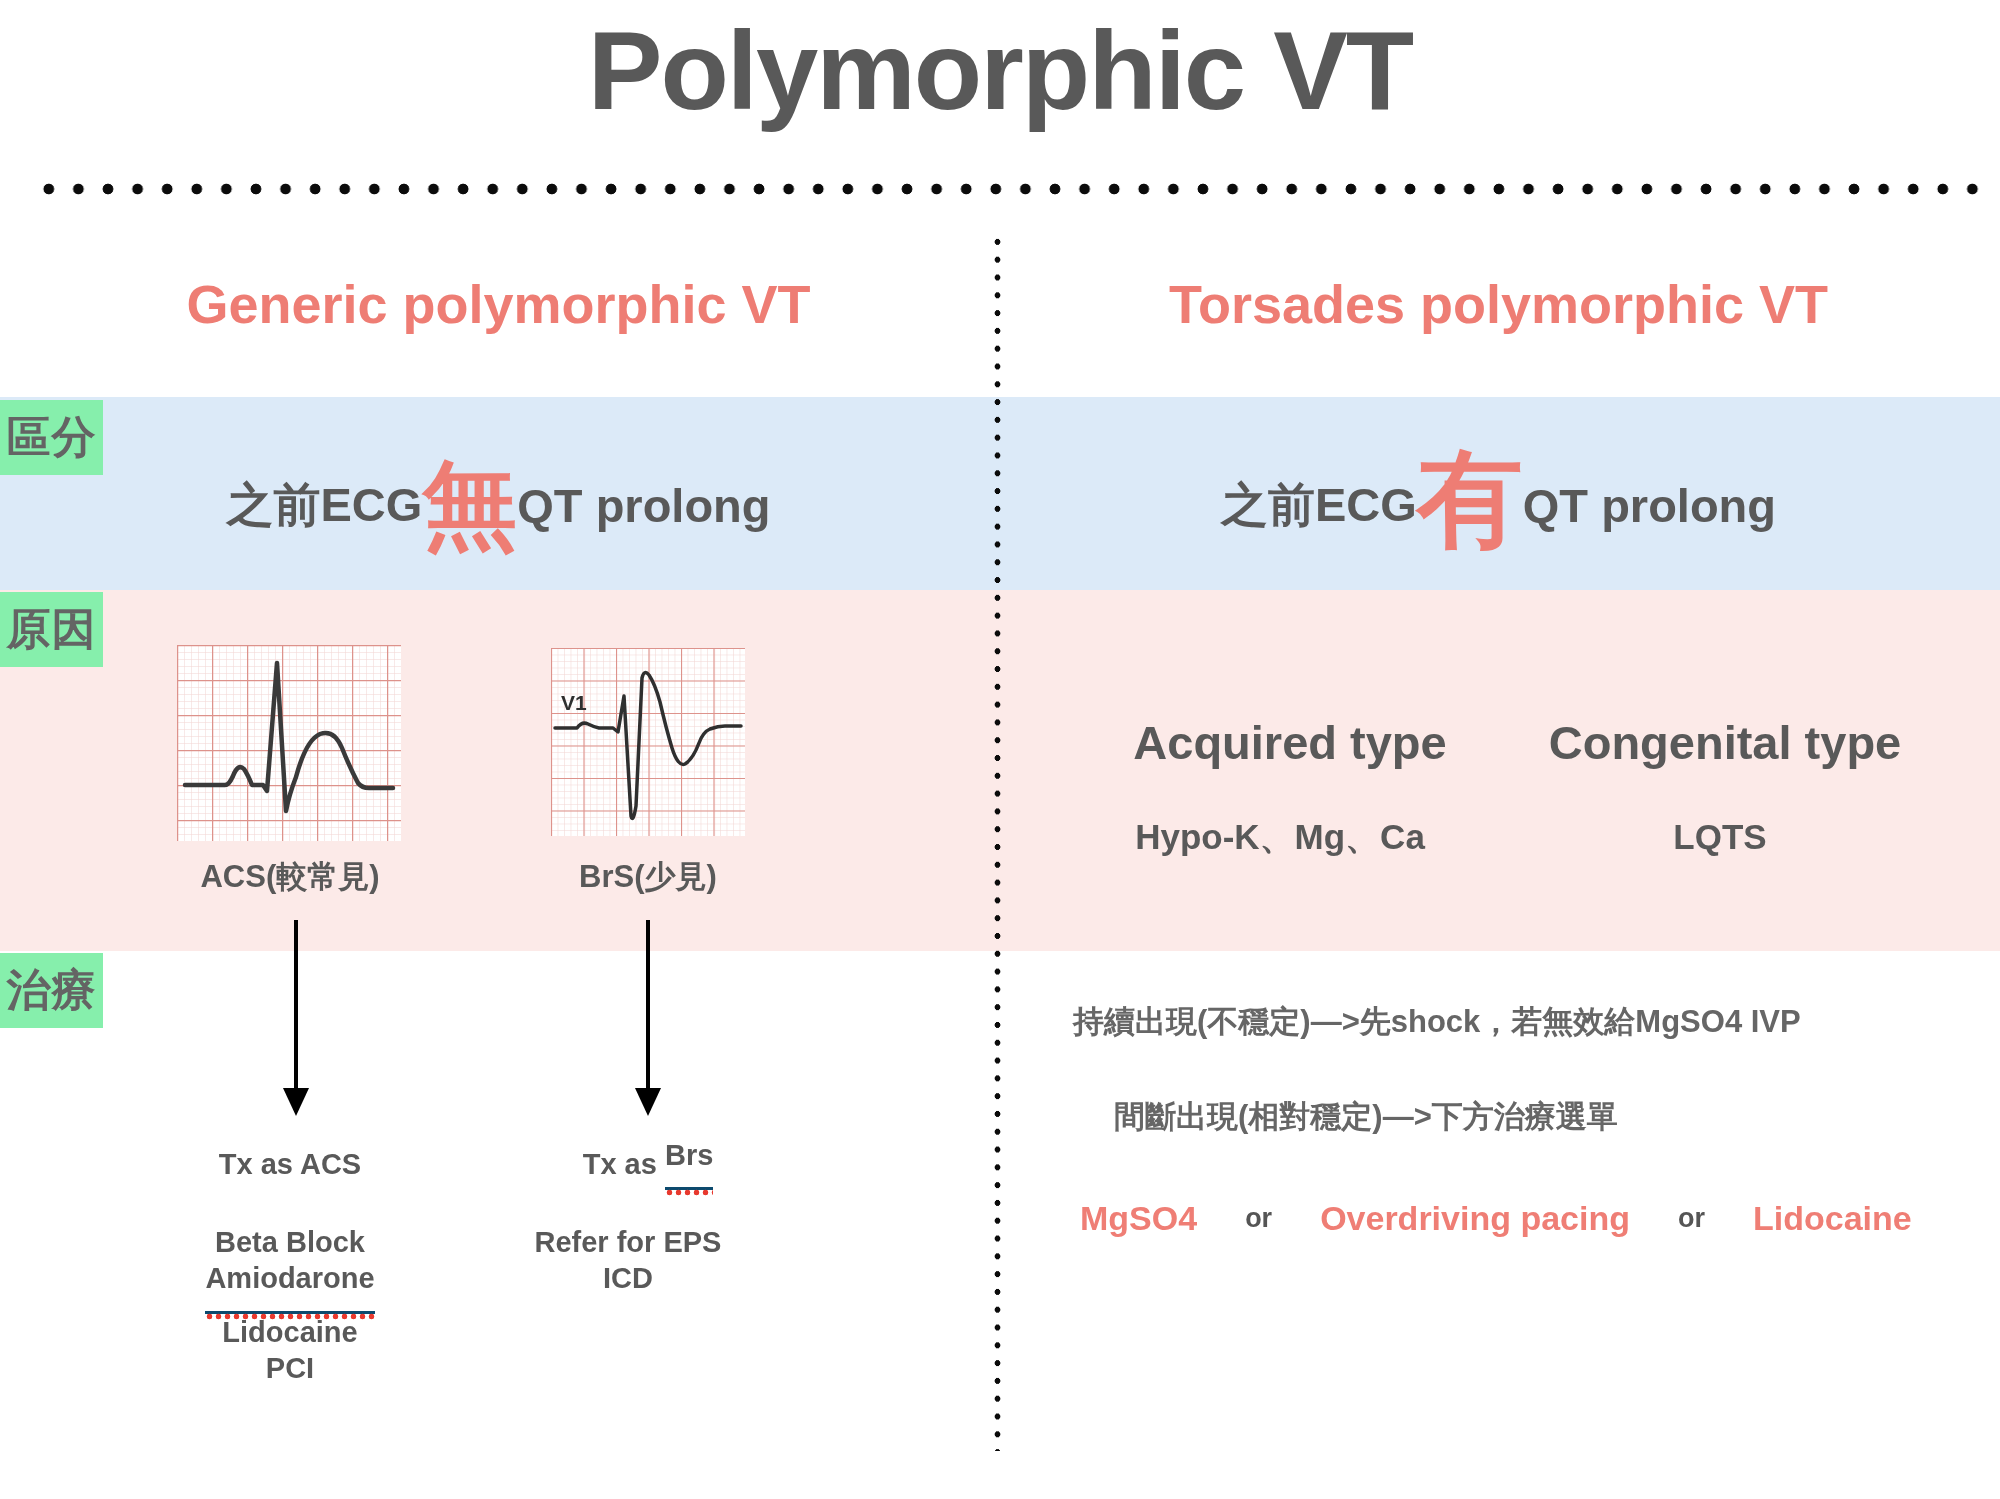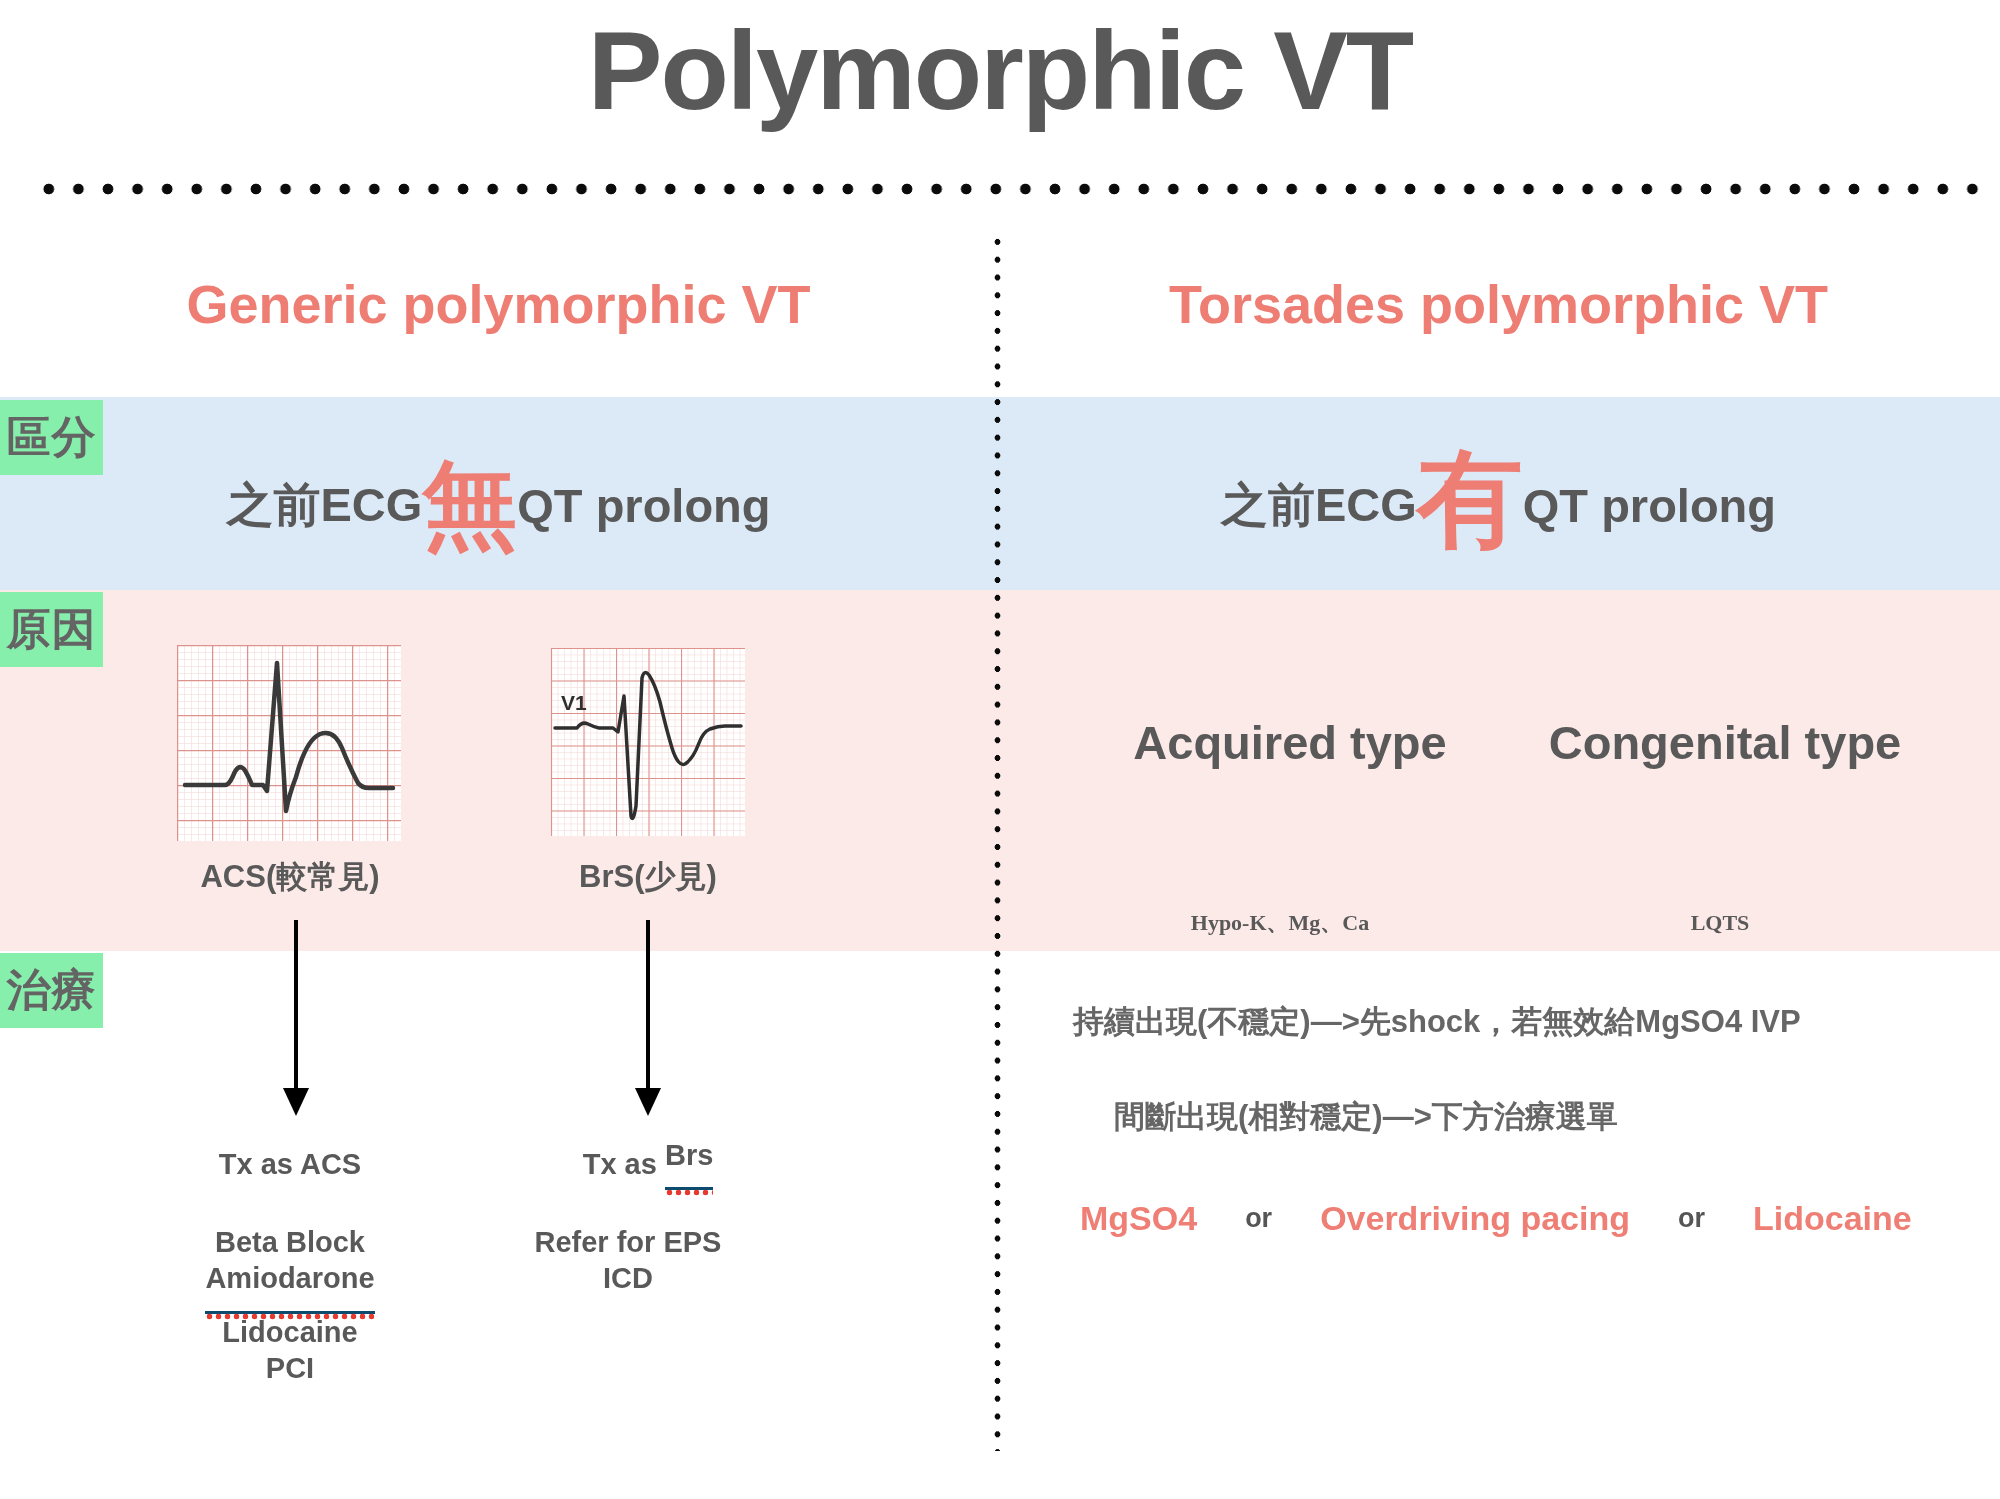--- a/index.html
+++ b/index.html
@@ -43,22 +43,22 @@
   .ecg-1{left:177px;top:645px;width:224px;height:196px;}
   .ecg-2{left:551px;top:648px;width:194px;height:188px;}
   .ecg svg{display:block;width:100%;height:100%;}
   .cause-label{position:absolute;top:858px;height:38px;display:flex;align-items:center;
     justify-content:center;font-size:31px;color:#595959;white-space:nowrap;}
   .cl-1{left:150px;width:280px;} .cl-2{left:508px;width:280px;}
   
   .type-name{position:absolute;top:710px;height:64px;display:flex;align-items:center;
     justify-content:center;font-size:47px;color:#595959;white-space:nowrap;}
   .tn-1{left:1090px;width:400px;} .tn-2{left:1520px;width:410px;}
-  .type-detail{position:absolute;top:904px;height:38px;display:flex;align-items:center;
-    justify-content:center;font-size:22px;color:#595959;white-space:nowrap;font-family:Liberation Serif, serif;}
+  .type-detail{position:absolute;top:818px;height:38px;display:flex;align-items:center;
+    justify-content:center;font-size:35px;color:#595959;white-space:nowrap;}
   .td-1{left:1090px;width:380px;} .td-2{left:1530px;width:380px;}
   
   .arrow{position:absolute;top:920px;width:4px;height:168px;background:#000;}
   .arrow-1{left:294px;} .arrow-2{left:646px;}
   .arrow::after{content:"";position:absolute;left:-11px;top:100%;width:0;height:0;
     border:13px solid transparent;border-bottom:none;border-top:28px solid #000;}
   
   .shock-note{position:absolute;left:320px;top:1000px;width:360px;height:40px;display:flex;
     align-items:center;justify-content:center;font-size:31px;color:#666;white-space:nowrap;}
   .tx-head{position:absolute;top:1146px;height:36px;display:flex;align-items:center;

